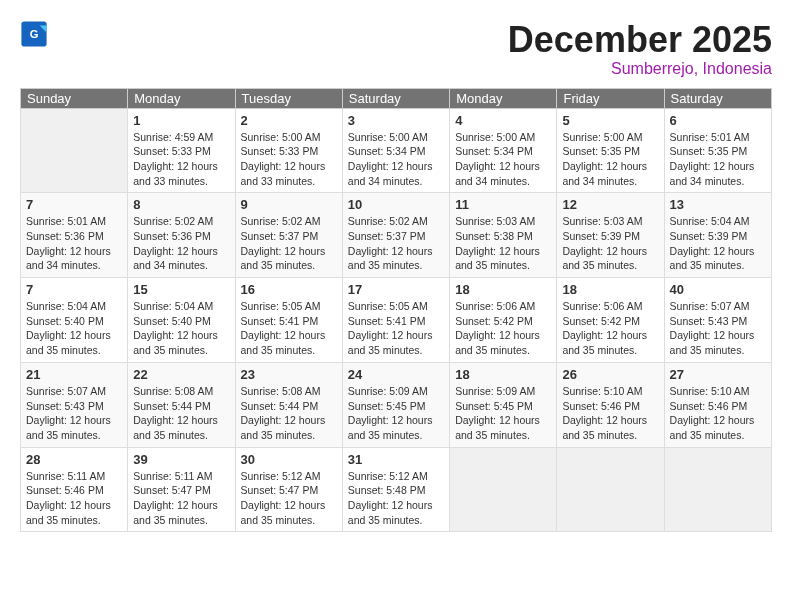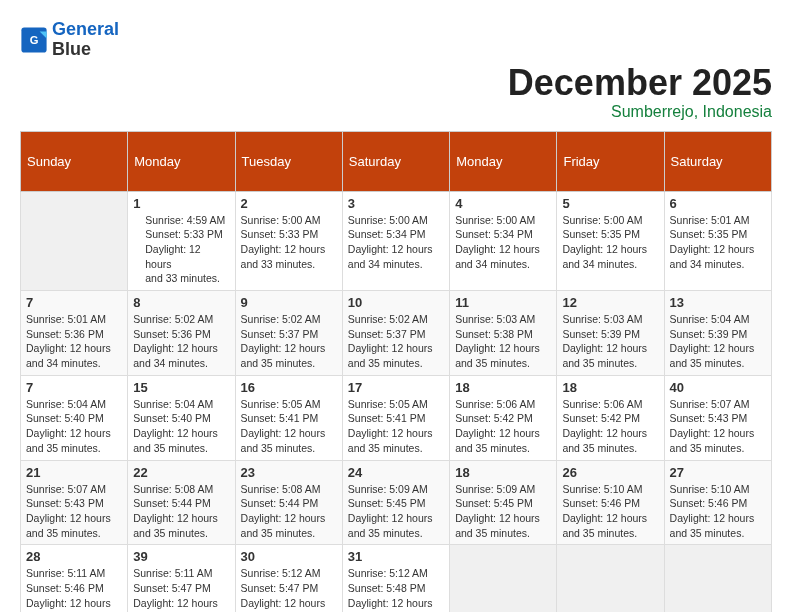--- a/index.html
+++ b/index.html
@@ -27,42 +27,41 @@
       line-height: 1.1;
     }
     .logo-text .blue { color: #1565c0; }
     .logo-icon {
       width: 28px;
       height: 28px;
       margin-right: 4px;
     }
     .title-block {
       text-align: right;
-      margin-top: 43px;
     }
     .calendar-title {
       font-size: 36px;
       font-weight: bold;
       color: #222;
       line-height: 1.1;
     }
     .calendar-subtitle {
       font-size: 16px;
-      color: #15803d;
+      color: #a21caf;
     }
     table {
       width: 100%;
       border-collapse: collapse;
       font-size: 11px;
     }
     thead tr th {
-      background-color: #c2410c;
+      background-color: #737373;
       color: #fff;
       text-align: left;
-      padding: 22px 6px;
+      padding: 2px 6px;
       font-size: 13px;
       font-weight: normal;
       border: 1px solid #ccc;
     }
     tbody tr td {
       vertical-align: top;
       border: 1px solid #ddd;
       padding: 4px 5px;
       height: 80px;
       width: 108px;
@@ -91,24 +90,20 @@
 </head>
 <body>
 
 <div class="header">
   <div class="logo">
     <svg class="logo-icon" viewBox="0 0 40 40">
       <rect x="2" y="2" width="36" height="36" rx="4" fill="#1565c0"></rect>
       <text x="20" y="26" text-anchor="middle" fill="white" font-size="16" font-weight="bold">G</text>
       <polygon points="28,8 38,8 38,18" fill="#4fc3f7"></polygon>
     </svg>
-    <div class="logo-text">
-      <span class="blue">General</span><br>
-      <span>Blue</span>
-    </div>
   </div>
   <div class="title-block">
     <div class="calendar-title">December 2025</div>
     <div class="calendar-subtitle">Sumberrejo, Indonesia</div>
   </div>
 </div>
 
 <table>
   <thead>
     <tr id="thead-row">
@@ -119,21 +114,21 @@
         <th>Monday</th>
         <th>Friday</th>
         <th>Saturday</th>
       </tr>
   </thead>
   <tbody id="calendar-body">
       <tr>
         <td class="empty"></td>
         <td>
           <span class="day-number">1</span>
-          <div class="day-info" style="white-space: pre-line; margin-left: 12px;">Sunrise: 4:59 AM
+          <div class="day-info" style="white-space: pre-line;">Sunrise: 4:59 AM
 Sunset: 5:33 PM
 Daylight: 12 hours
 and 33 minutes.</div>
         </td>
         <td>
           <span class="day-number">2</span>
           <div class="day-info" style="white-space: pre-line;">Sunrise: 5:00 AM
 Sunset: 5:33 PM
 Daylight: 12 hours
 and 33 minutes.</div>

